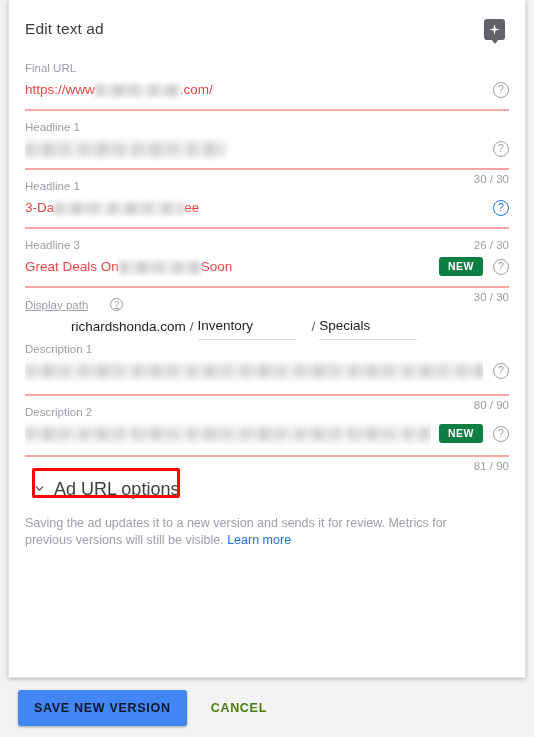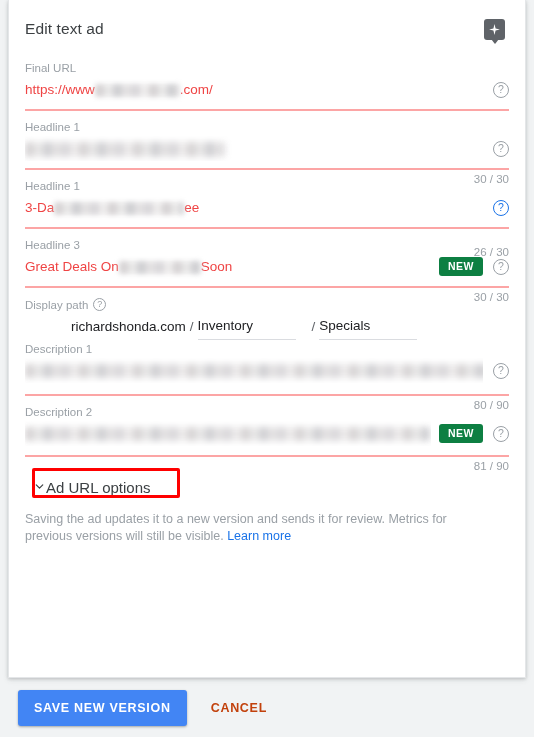--- a/index.html
+++ b/index.html
@@ -148,22 +148,23 @@
     margin-left: 8px;
     line-height: 13px;
     flex: 0 0 auto;
   }
 
   
   .dp-label {
     font-size: 11.5px;
     color: #9aa0a6;
     display: flex; align-items: center;
-    gap: 5px;
+    gap: 22px;
     padding-top: 10px;
+    text-decoration: underline;
   }
   .dp-help {
     width: 13px; height: 13px;
     border-radius: 50%;
     border: 1.2px solid #9aa0a6;
     color: #9aa0a6;
     font-size: 9px;
     line-height: 10.5px;
     text-align: center;
   }
@@ -195,21 +196,22 @@
   .dp-pad { white-space: nowrap; visibility: hidden; }
 
   
   .adurl-wrap {
     position: relative;
     padding-top: 16px;
   }
   .adurl {
     display: inline-flex;
     align-items: center;
-    font-size: 15px;
+    gap: 8px;
+    font-size: 18px;
     color: #3c4043;
     padding: 6px 10px 6px 8px;
   }
   .redbox {
     position: absolute;
     left: 7px; top: 11px;
     width: 148px; height: 30px;
     border: 3px solid #ff0000;
     border-radius: 2px;
     pointer-events: none;
@@ -230,34 +232,34 @@
     position: absolute;
     left: 0; top: 690px;
     width: 534px;
     display: flex;
     align-items: center;
     padding-left: 18px;
     gap: 10px;
   }
   .btn-primary {
     background: #4285f4;
-    color: #ffffff;
+    color: #0f172a;
     font-size: 12.5px;
     font-weight: bold;
     letter-spacing: .7px;
     border: none;
     border-radius: 3px;
     padding: 11px 16px;
     cursor: pointer;
     box-shadow: 0 1px 2px rgba(60,64,67,.30), 0 1px 3px rgba(60,64,67,.15);
     font-family: "Liberation Sans", sans-serif;
   }
   .btn-text {
     background: transparent;
-    color: #c2410c;
+    color: #4d7c0f;
     font-size: 12.5px;
     font-weight: bold;
     letter-spacing: .7px;
     border: none;
     padding: 11px 14px;
     cursor: pointer;
     font-family: "Liberation Sans", sans-serif;
   }
 </style>
 </head>
@@ -302,21 +304,21 @@
         <div class="flabel">Headline 1</div>
         <div class="fvalue-row">
           <div class="fvalue">
             <span>3-Da</span><span class="blur" style="width:130px;height:13px;"></span><span>ee</span>
           </div>
           <div class="help blue">?</div>
         </div>
       </div>
 
       <div class="field">
-        <div class="counter" style="top:16px;">26 / 30</div>
+        <div class="counter" style="top:9px;">26 / 30</div>
         <div class="flabel">Headline 3</div>
         <div class="fvalue-row">
           <div class="fvalue">
             <span>Great Deals On</span><span class="blur" style="width:82px;height:13px;"></span><span>Soon</span>
           </div>
           <div class="newbadge">NEW</div>
           <div class="help">?</div>
         </div>
       </div>
 

